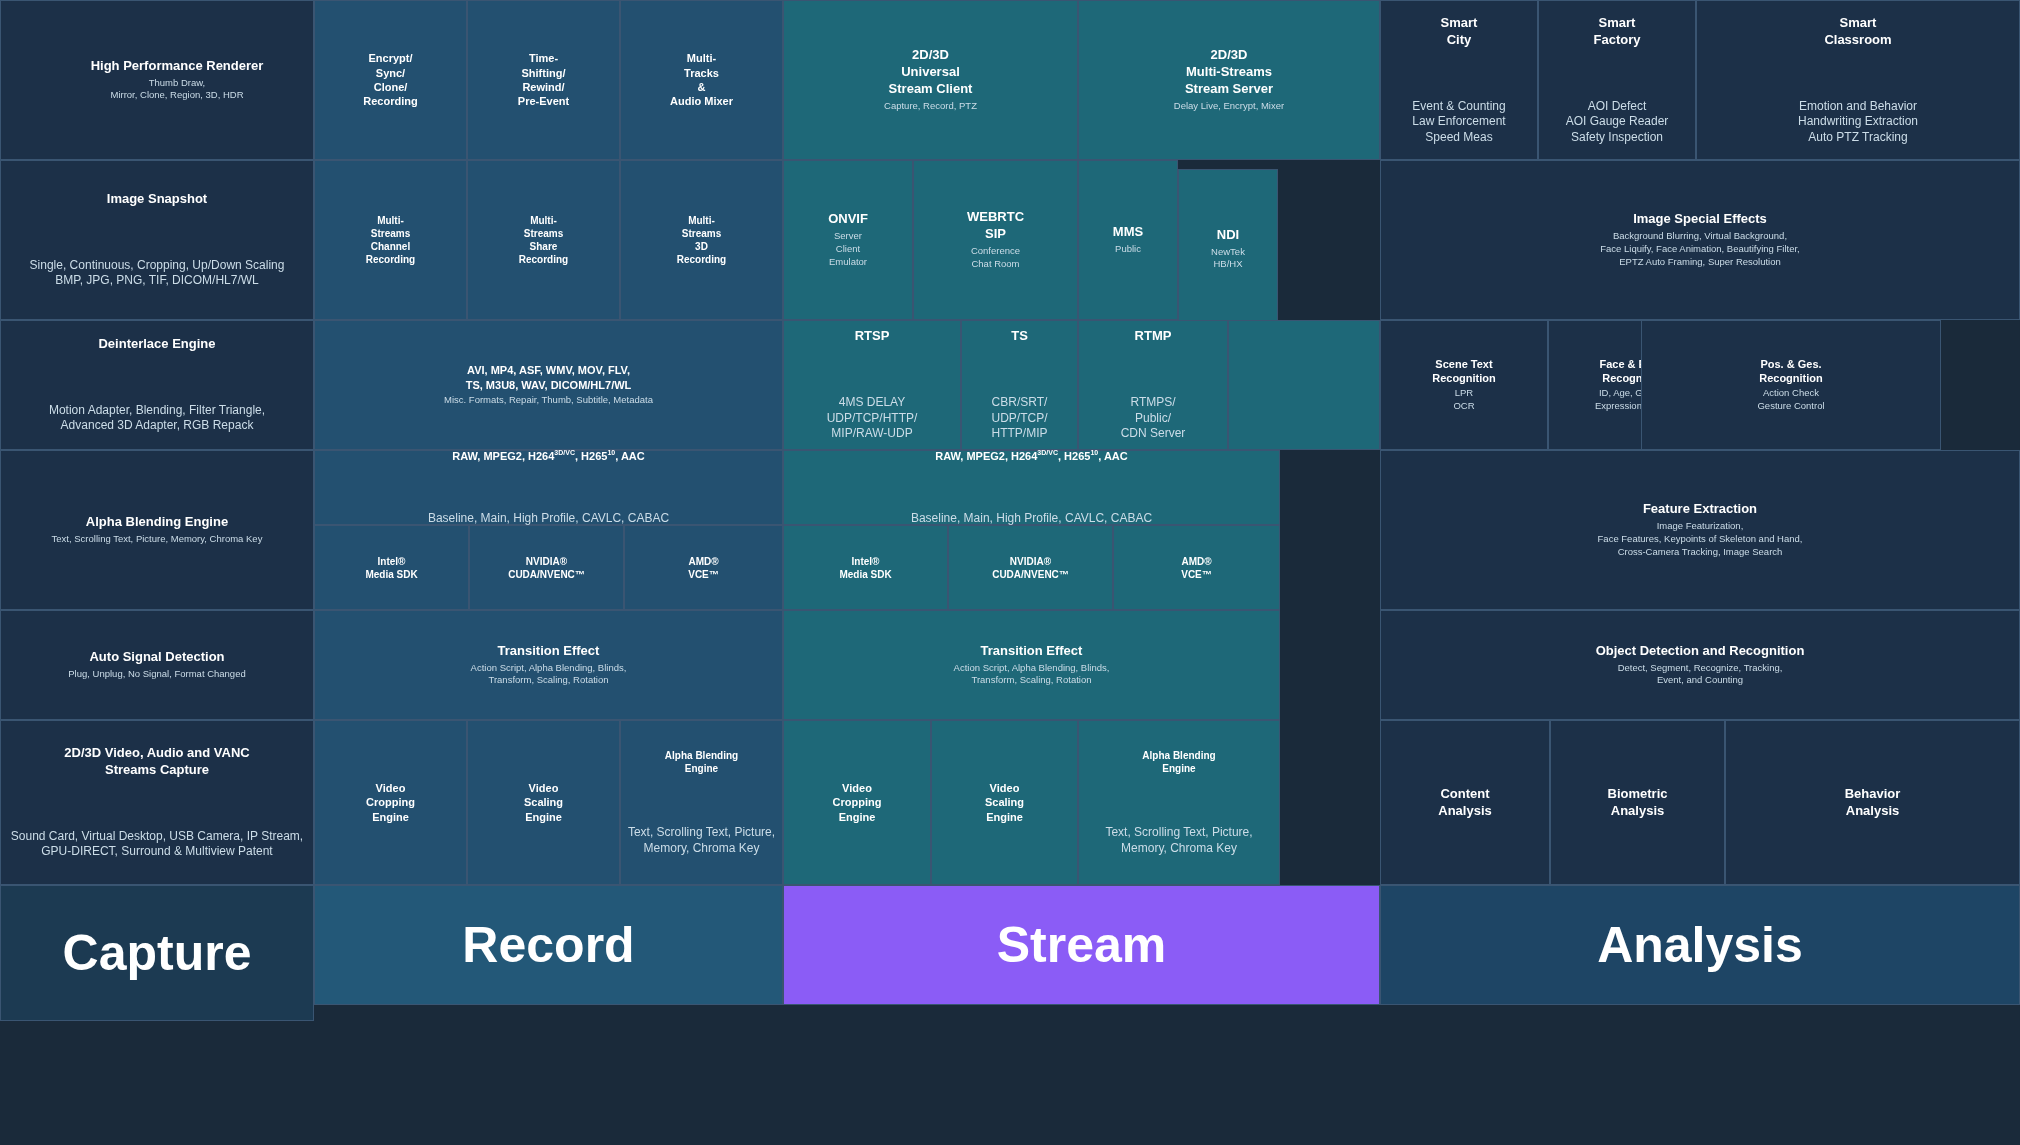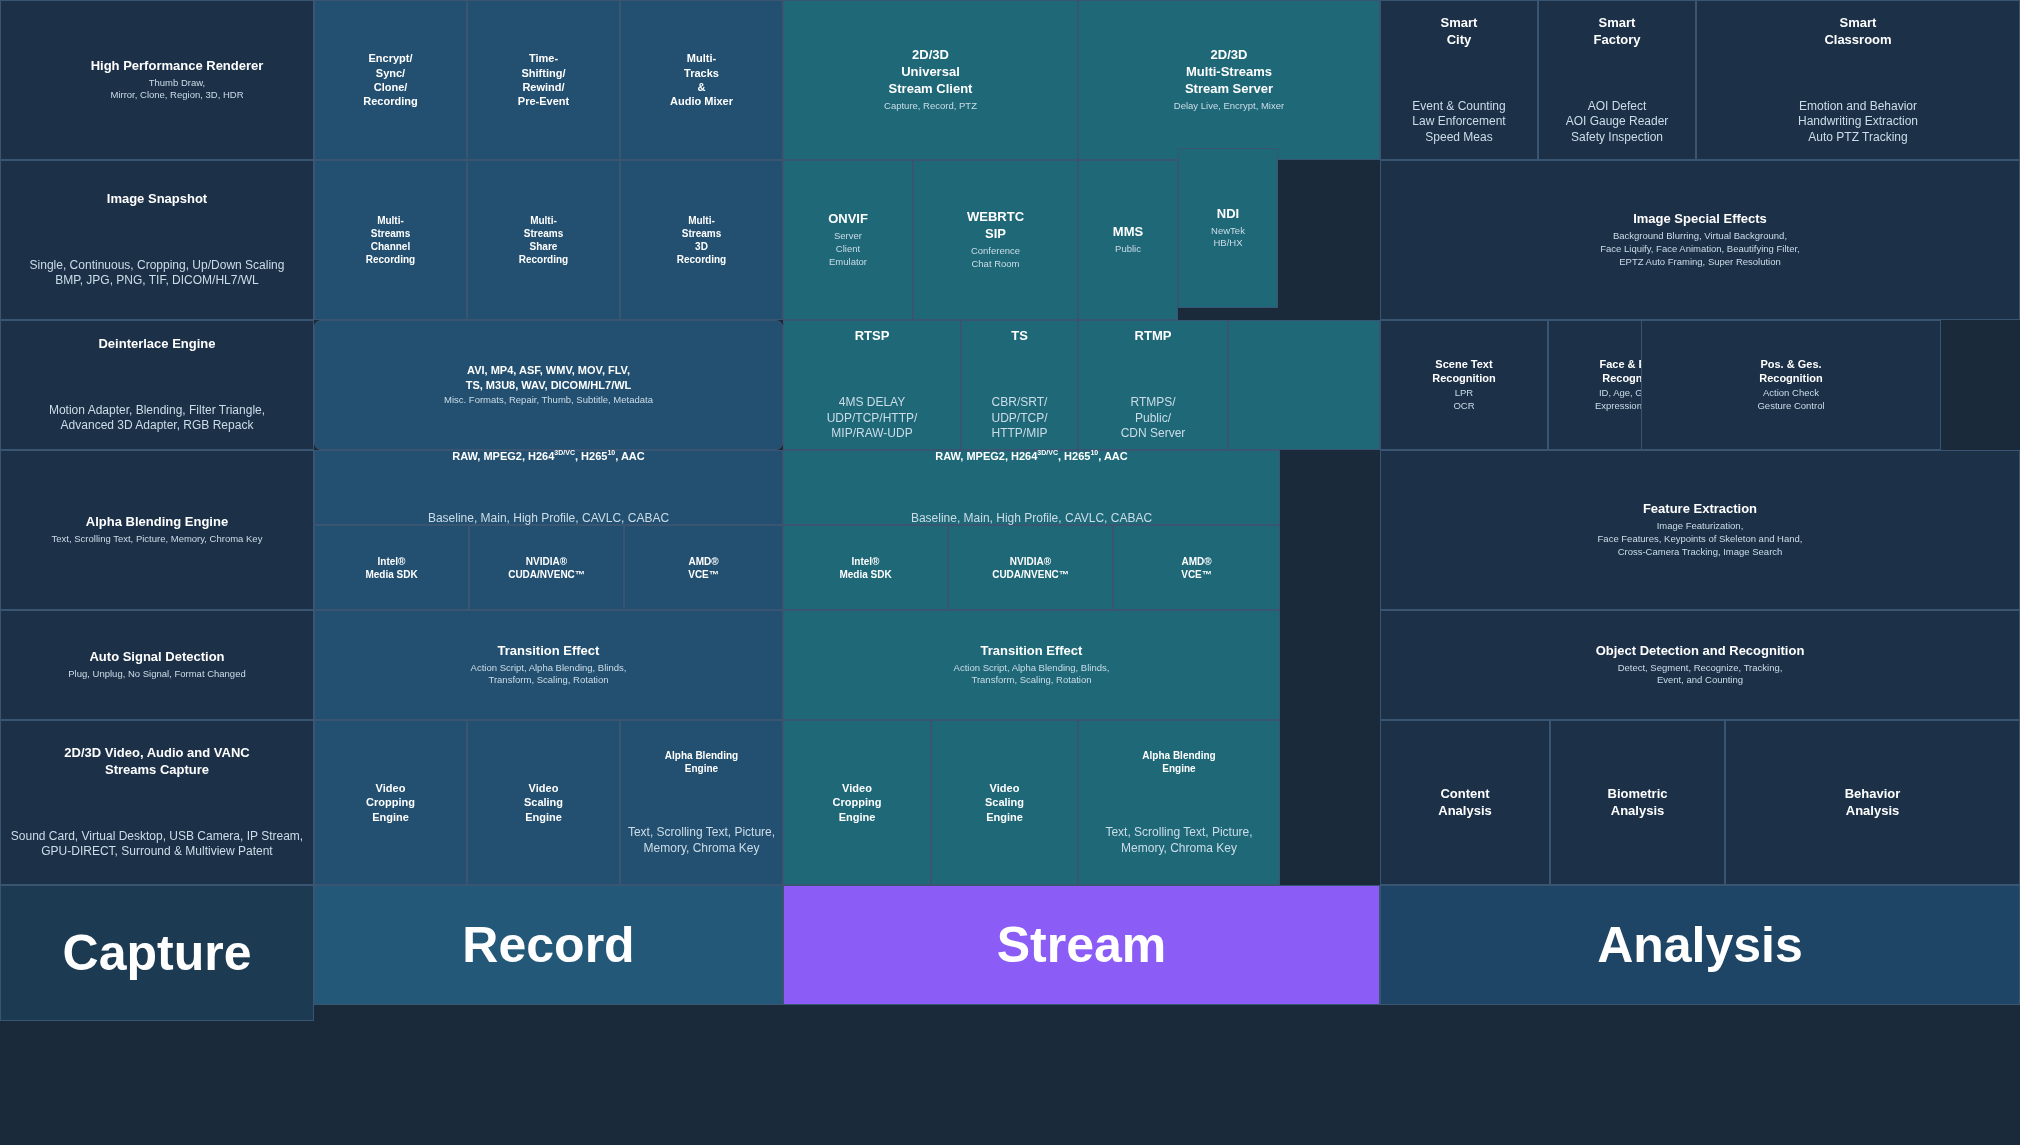--- a/index.html
+++ b/index.html
@@ -115,37 +115,37 @@
   <div class="abs-cell bg-teal" style="left:913px;top:160px;width:165px;height:160px;">
     <div class="t-bold-md mb2">WEBRTC<br>SIP</div>
     <div class="t-reg">Conference<br>Chat Room</div>
   </div>
 
   <div class="abs-cell bg-teal" style="left:1078px;top:160px;width:100px;height:160px;">
     <div class="t-bold-md mb2">MMS</div>
     <div class="t-reg">Public</div>
   </div>
 
-  <div class="abs-cell bg-teal" style="left:1178px;top:148px;width:100px;height:160px;">
+  <div class="abs-cell bg-teal" style="left:1178px;top:169px;width:100px;height:160px;">
     <div class="t-bold-md mb2">NDI</div>
     <div class="t-reg">NewTek<br>HB/HX</div>
   </div>
 
 
   <div class="abs-cell bg-dark-blue" style="left:1380px;top:160px;width:640px;height:160px;">
     <div class="t-bold-md mb2">Image Special Effects</div>
     <div class="t-reg">Background Blurring, Virtual Background,<br>Face Liquify, Face Animation, Beautifying Filter,<br>EPTZ Auto Framing, Super Resolution</div>
   </div>
 
   <div class="abs-cell bg-dark-blue" style="left:0;top:320px;width:314px;height:130px;">
     <div class="t-bold-md mb2">Deinterlace Engine</div>
     <div class="t-reg-sm">Motion Adapter, Blending, Filter Triangle,<br>Advanced 3D Adapter, RGB Repack</div>
   </div>
 
-  <div class="abs-cell bg-mid-blue" style="left:314px;top:320px;width:469px;height:130px;border-radius:7px;">
+  <div class="abs-cell bg-mid-blue" style="left:314px;top:320px;width:469px;height:130px;">
     <div class="t-bold-sm mb2">AVI, MP4, ASF, WMV, MOV, FLV,<br>TS, M3U8, WAV, DICOM/HL7/WL</div>
     <div class="t-reg">Misc. Formats, Repair, Thumb, Subtitle, Metadata</div>
   </div>
 
   <div class="abs-cell bg-teal" style="left:783px;top:320px;width:178px;height:130px;">
     <div class="t-bold-md mb2">RTSP</div>
     <div class="t-reg-sm">4MS DELAY<br>UDP/TCP/HTTP/<br>MIP/RAW-UDP</div>
   </div>
 
   <div class="abs-cell bg-teal" style="left:961px;top:320px;width:117px;height:130px;">

